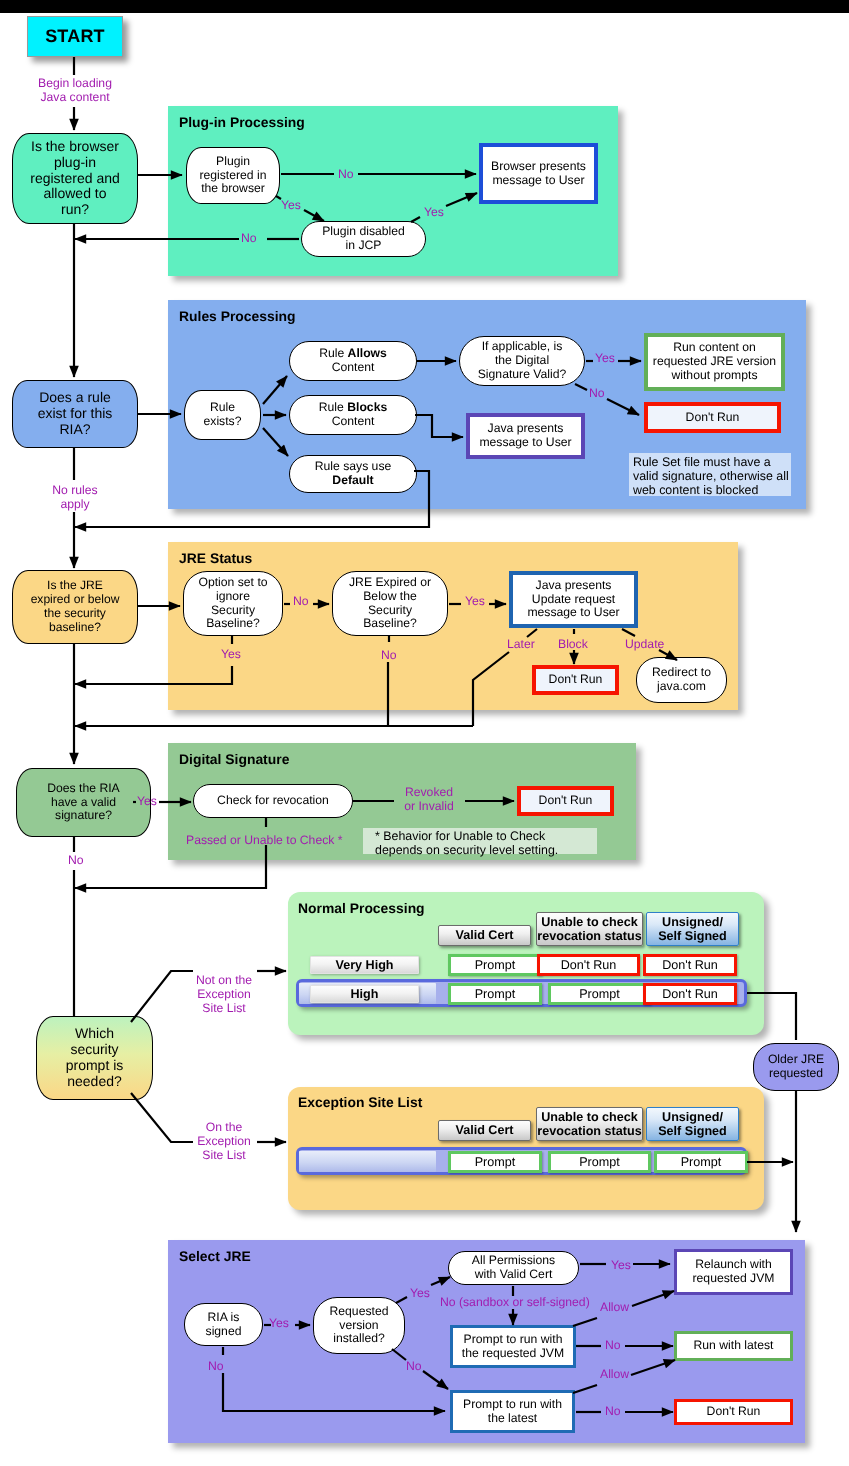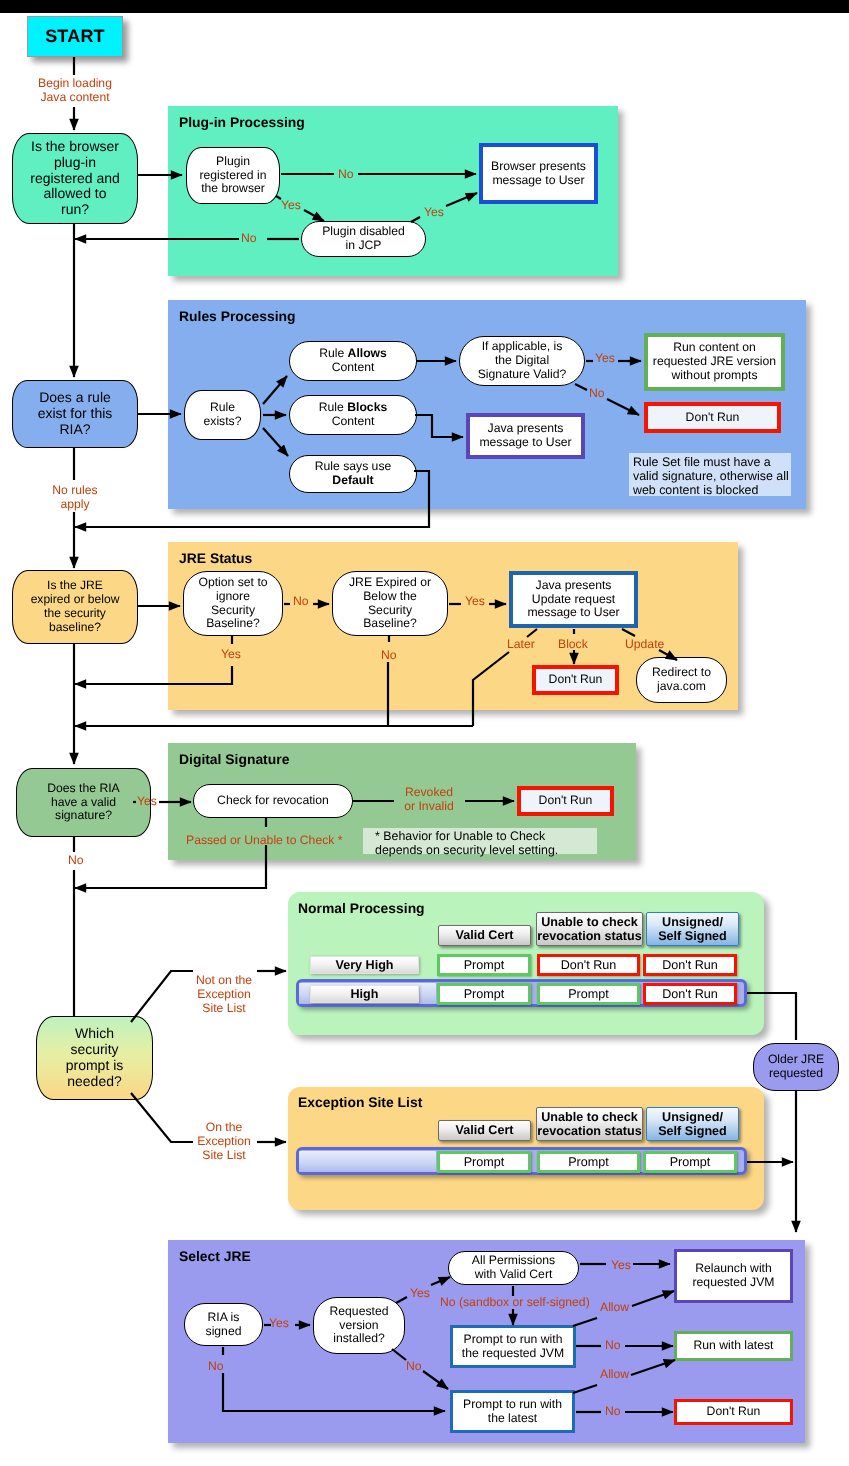--- a/index.html
+++ b/index.html
@@ -11,34 +11,34 @@
   .topband{position:absolute;left:0;top:0;width:849px;height:13px;background:#000;}
   .panel{position:absolute;box-sizing:border-box;border-radius:10px;
          box-shadow:5px 5px 6px rgba(0,0,0,0.30);}
   .panel-title{position:absolute;font-weight:bold;font-size:13.9px;color:#000;white-space:nowrap;}
   .node{position:absolute;box-sizing:border-box;display:flex;flex-direction:column;
         align-items:center;justify-content:center;text-align:center;color:#000;line-height:1.14;}
   .start{background:#00f2ff;border:1px solid #9a9a9a;font-weight:bold;
          box-shadow:5px 5px 6px rgba(0,0,0,0.40);letter-spacing:0.2px;}
   .decision{border:1.7px solid #000;}
   .proc{background:#fff;border:1.7px solid #000;}
-  .lbl{position:absolute;color:#c2410c;text-align:center;line-height:1.14;white-space:nowrap;}
+  .lbl{position:absolute;color:#a21caf;text-align:center;line-height:1.14;white-space:nowrap;}
   svg.layer{position:absolute;left:0;top:0;width:849px;height:1466px;overflow:visible;pointer-events:none;}
   .chip{position:absolute;box-sizing:border-box;display:flex;flex-direction:column;
         align-items:center;justify-content:center;text-align:center;line-height:1.12;}
   .chip-hdr{border:1px solid #6b6b6b;border-radius:2px;font-weight:bold;
             background:linear-gradient(to bottom,#fdfdfd 0%,#f0f0f0 40%,#c8c8c8 100%);
             box-shadow:2px 2px 3px rgba(0,0,0,.4);}
   .chip-hdr-blue{border:1px solid #2f7fc8;border-radius:2px;font-weight:bold;
             background:linear-gradient(to bottom,#f3f8fd 0%,#dbe9f8 35%,#86b4e2 100%);
             box-shadow:2px 2px 3px rgba(0,0,0,.4);}
   .chip-row{border:1px solid #e2e2e2;border-radius:1px;font-weight:bold;
             background:linear-gradient(to bottom,#fdfdfd 0%,#f3f3f3 45%,#d9d9d9 100%);
             box-shadow:1px 1px 3px rgba(0,0,0,.3);}
-    .cell-g{background:#fff;border:3px solid #5fc860;box-shadow:1px 1px 2px rgba(0,0,0,.3);}
+    .cell-g{background:#fff;border:3px solid #5fc860;box-shadow:1px 1px 2px rgba(0,0,0,.3);margin-left:11px;}
     .cell-r{background:#fff;border:3px solid #f61400;box-shadow:1px 1px 2px rgba(0,0,0,.3);}
   .hilite{position:absolute;box-sizing:border-box;border:3px solid #5969dd;
           background:#a7b0ec;border-radius:6px;box-shadow:3px 3px 4px rgba(0,0,0,.32);}
   .hirow{position:absolute;box-sizing:border-box;border-radius:1px;
           background:linear-gradient(to bottom,#e8edfa 0%,#ccd6f3 55%,#aebaea 100%);}
   .note{position:absolute;box-sizing:border-box;text-align:left;line-height:1.24;color:#000;}
 
   .tw{display:block;text-align:center;line-height:1.14;white-space:nowrap;}
   .lbl .tw{line-height:1.14;}
 
@@ -233,21 +233,21 @@
     </div>
 <div class="node proc" style="left:448px;top:1251px;width:131px;height:34px;font-size:12.2px;border-radius:17px;">
       <div class="tw"><span>All Permissions</span><br><span>with Valid Cert</span></div>
     </div>
 <div class="node " style="left:450px;top:1325px;width:126px;height:43px;font-size:12.2px;background:#fff;border:3px solid #1f6bb4;">
       <div class="tw"><span>Prompt to run with</span><br><span>the requested JVM</span></div>
     </div>
 <div class="node " style="left:450px;top:1390px;width:125px;height:43px;font-size:12.2px;background:#fff;border:3px solid #1f6bb4;">
       <div class="tw"><span>Prompt to run with</span><br><span>the latest</span></div>
     </div>
-<div class="node " style="left:674px;top:1249px;width:119px;height:54px;font-size:12.2px;background:#fff;border:3px solid #5B46B5;">
+<div class="node " style="left:674px;top:1249px;width:119px;height:46px;font-size:12.2px;background:#fff;border:3px solid #5B46B5;">
       <div class="tw"><span>Relaunch with</span><br><span>requested JVM</span></div>
     </div>
 <div class="node " style="left:674px;top:1331px;width:119px;height:30px;font-size:12.2px;background:#fff;border:3px solid #62AF58;">
       <div class="tw"><span>Run with latest</span></div>
     </div>
 <div class="node " style="left:674px;top:1399px;width:119px;height:26px;font-size:12.2px;background:#fff;border:3px solid #F61400;">
       <div class="tw"><span>Don't Run</span></div>
     </div>
 <div class="lbl" style="left:269px;top:1317px;font-size:12.2px;">Yes</div>
 <div class="lbl" style="left:410px;top:1287px;font-size:12.2px;">Yes</div>

